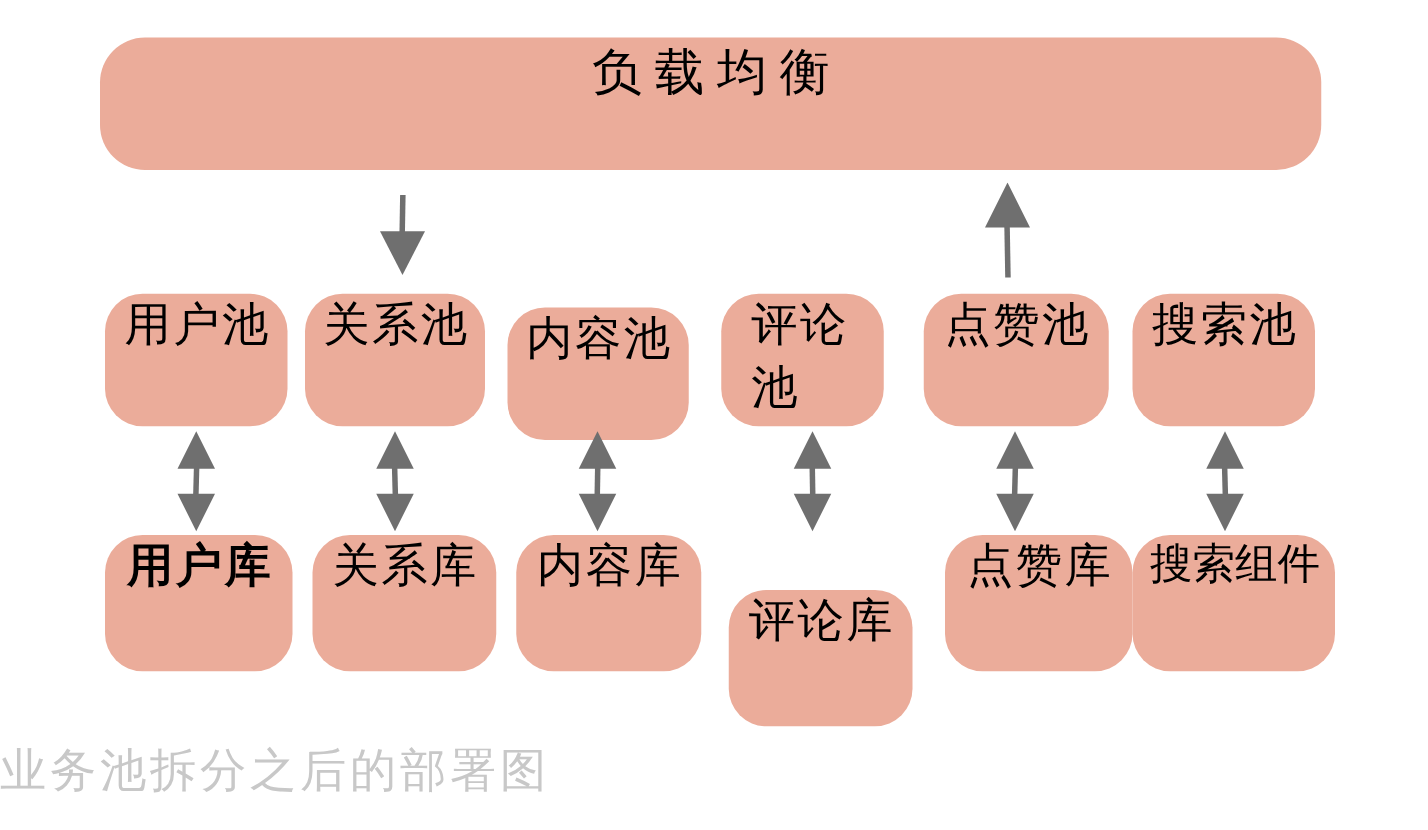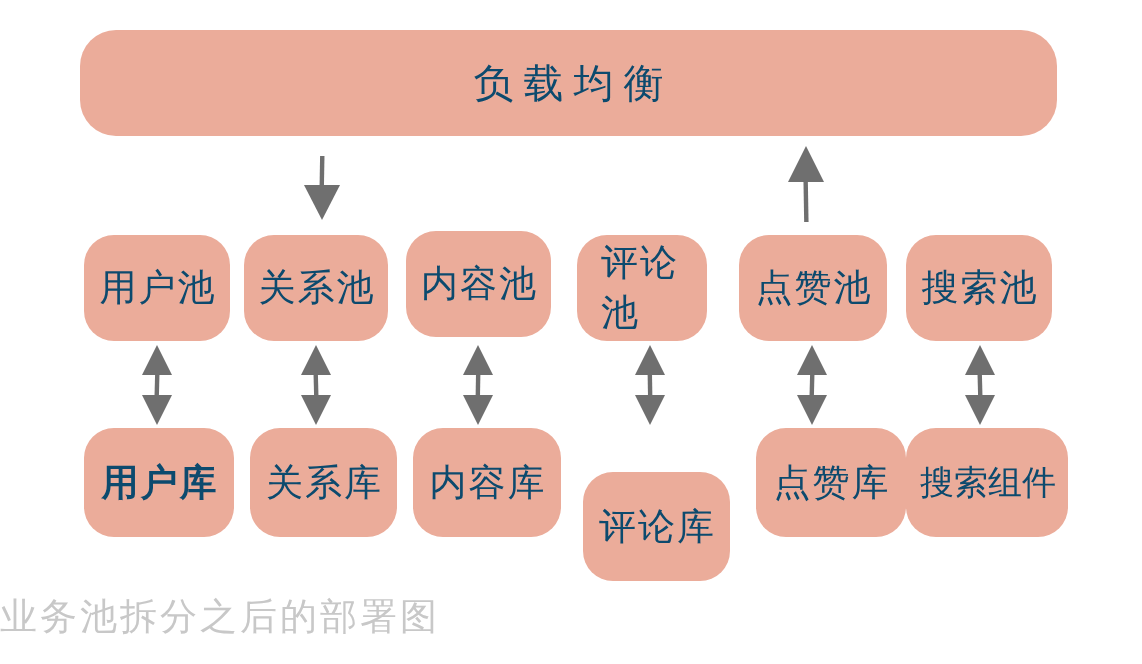--- a/index.html
+++ b/index.html
@@ -13,23 +13,23 @@
     width: 1142px;
     height: 664px;
     background: #ffffff;
     overflow: hidden;
   }
   .box {
     position: absolute;
     background: #EBAC9A;
     border-radius: 32px;
     display: flex;
-    align-items: center;
+    align-items: flex-start;
     justify-content: center;
-    color: #0c4a6e;
+    color: #000000;
     box-sizing: border-box;
   }
   .lb-box {
     left: 80px; top: 30px;
     width: 977px; height: 106px;
     border-radius: 36px;
     font-size: 40px;
     letter-spacing: 10px;
     padding-left: 10px; 
   }
@@ -53,21 +53,21 @@
     top: 592px;
     text-align: left;
     font-size: 37px;
     letter-spacing: 3px;
     color: #C8C8C8;
   }
 
   
   .col1-pool  { left: 84px;  top: 235px; width: 146px; }
   .col2-pool  { left: 244px; top: 235px; width: 144px; }
-  .col3-pool  { left: 406px; top: 231px; width: 145px; }
+  .col3-pool  { left: 406px; top: 246px; width: 145px; }
   .col4-pool  { left: 577px; top: 235px; width: 130px; padding-left: 24px; }
   .col5-pool  { left: 739px; top: 235px; width: 148px; }
   .col6-pool  { left: 906px; top: 235px; width: 146px; }
 
   .col1-store { left: 84px;  top: 428px; width: 150px; font-weight: bold; }
   .col2-store { left: 250px; top: 428px; width: 147px; }
   .col3-store { left: 413px; top: 428px; width: 148px; }
   .col4-store { left: 583px; top: 428px; width: 147px; margin-top: 44px; }
   .col5-store { left: 740px; top: 428px; width: 150px; margin-left: 16px; }
   .col6-store { left: 906px; top: 428px; width: 162px; }

